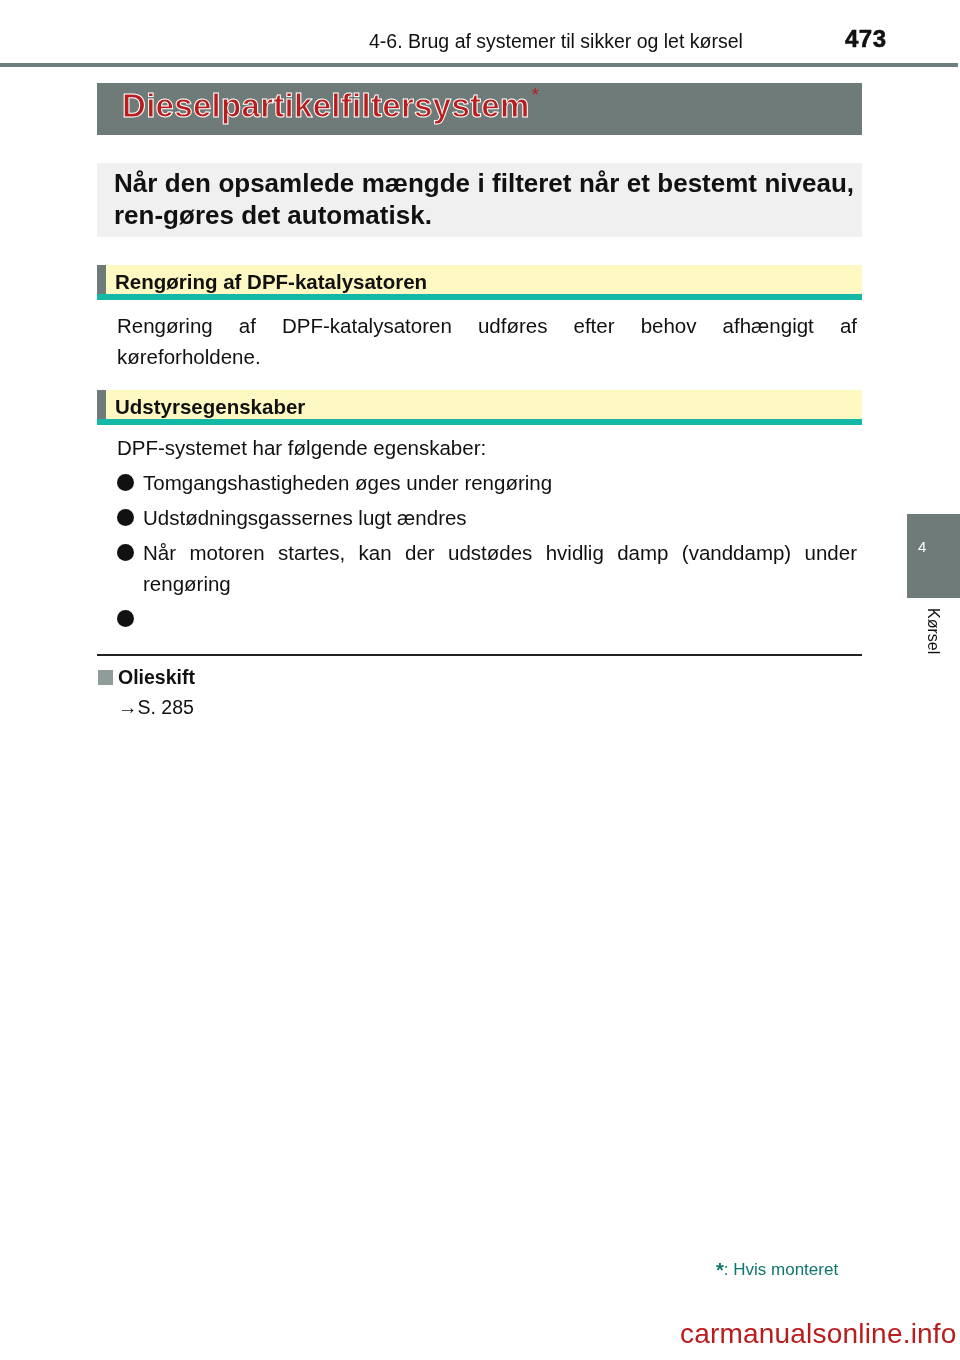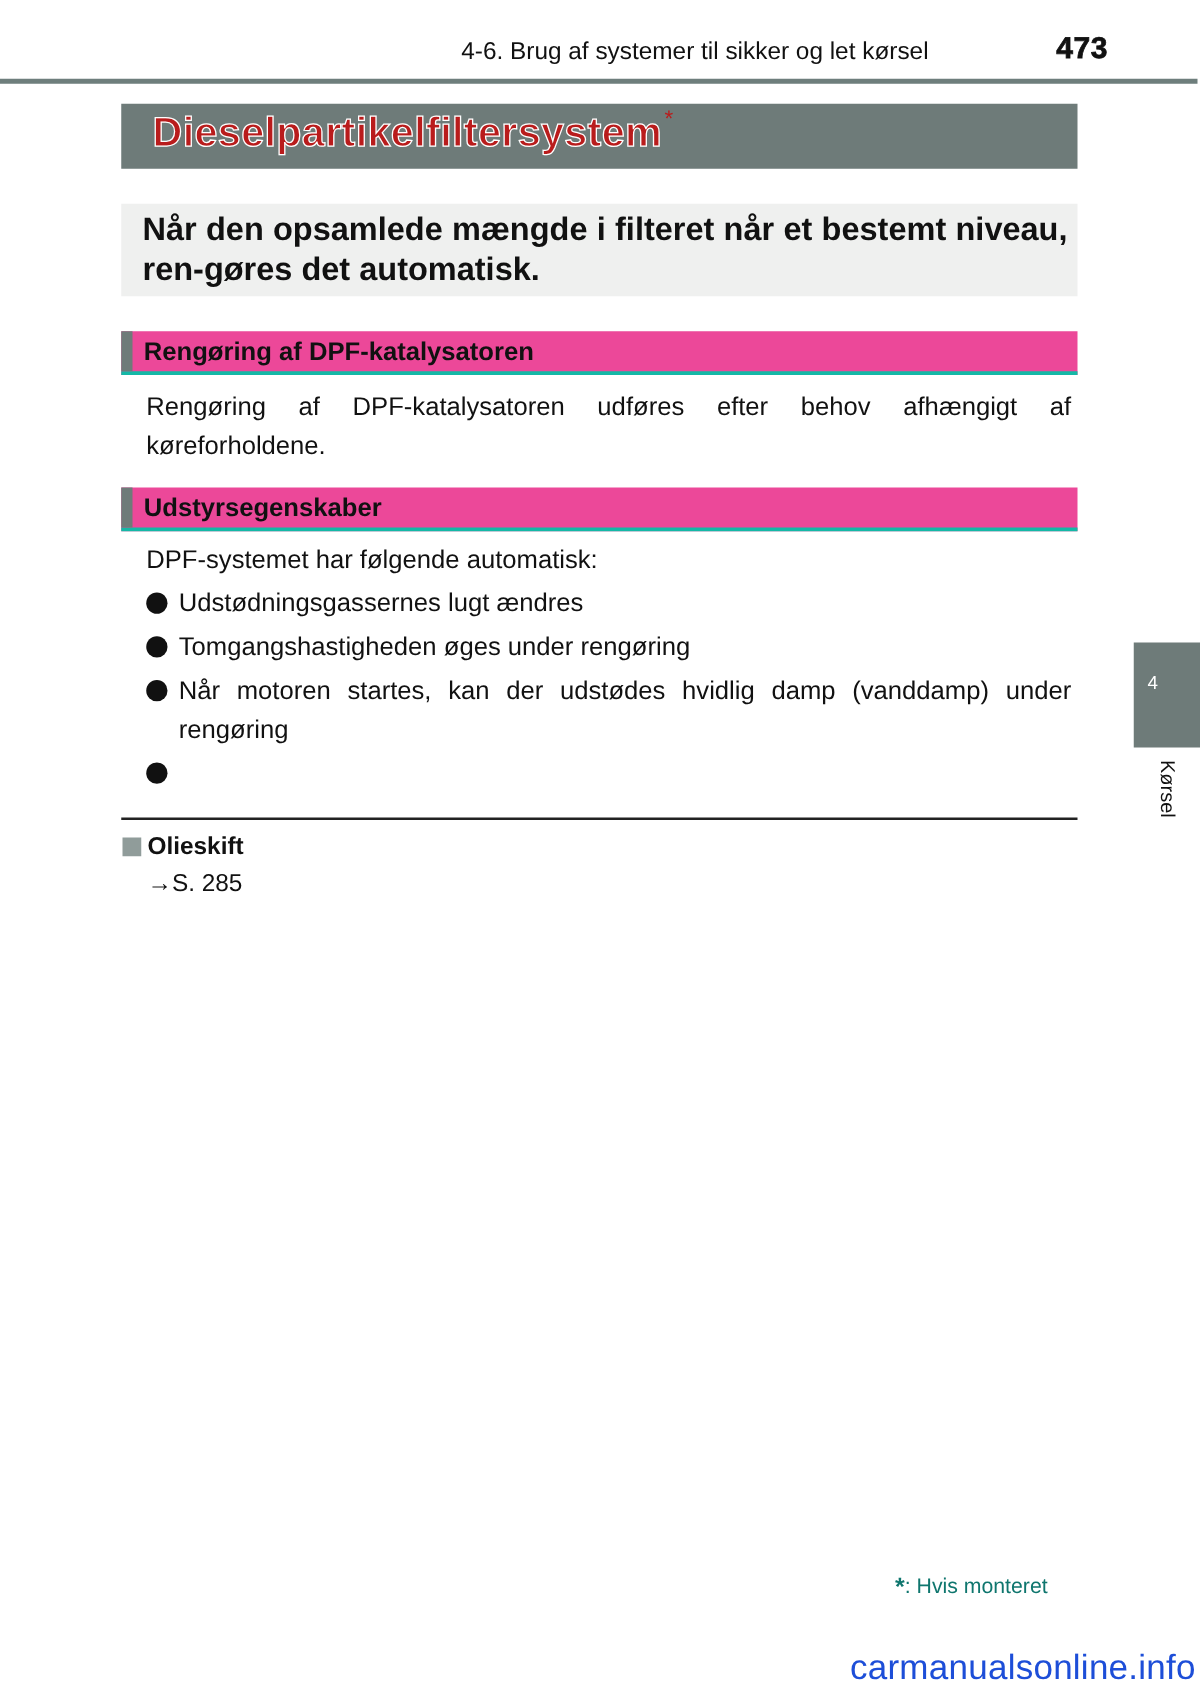--- a/index.html
+++ b/index.html
@@ -13,21 +13,21 @@
     .page-num { left: 845px; top: 25px; font-size: 24px; font-weight: bold; color: #111; -webkit-text-stroke: 0.6px #111; letter-spacing: 0.5px; }
     .header-rule { left: 0; top: 63px; width: 958px; height: 4px; background: #6e7e7c; }
 
     .title-bar { left: 97px; top: 83px; width: 765px; height: 52px; background: #6e7b79; }
     .title-text { left: 122px; top: 87px; font-size: 33px; font-weight: bold; color: #b91c1c; -webkit-text-stroke: 1px #fff; letter-spacing: 0.3px; white-space: nowrap; }
     .title-star { font-size: 18px; font-weight: normal; -webkit-text-stroke: 0; vertical-align: top; position: relative; top: -2px; margin-left: 2px; }
 
     .intro-box { left: 97px; top: 163px; width: 765px; height: 74px; background: #eff0ef; }
     .intro-text { left: 114px; top: 167px; width: 740px; font-size: 26px; font-weight: bold; line-height: 32px; text-align: justify; }
 
-    .sub-head { left: 97px; width: 765px; height: 35px; background: #ec4899; border-bottom: 3px solid #14b8a6; box-sizing: border-box; }
+    .sub-head { left: 97px; width: 765px; height: 35px; background: #fef9c3; border-bottom: 6px solid #14b8a6; box-sizing: border-box; }
     .sub-head .bar { position: absolute; left: 0; top: 0; width: 9px; height: 100%; background: #6e7b79; }
     .sub-head .label { position: absolute; left: 18px; top: 5px; font-size: 20.5px; font-weight: bold; white-space: nowrap; }
 
     .body-text { font-size: 20.5px; line-height: 31px; color: #111; }
     .para1 { left: 117px; top: 310px; width: 740px; text-align: justify; text-align-last: left; }
     .dpf-intro { left: 117px; top: 432px; }
 
     .bullets { left: 117px; top: 467px; width: 740px; margin: 0; padding: 0; list-style: none; }
     .bullets li { position: relative; padding-left: 26px; font-size: 20.5px; line-height: 31px; margin-bottom: 4px; text-align: justify; text-align-last: left; }
     .bullets li .dot { position: absolute; left: 0; top: 7px; width: 17px; height: 17px; border-radius: 50%; background: #111; }
@@ -36,21 +36,21 @@
     .olie-sq { left: 98px; top: 670px; width: 15px; height: 15px; background: #909c9a; }
     .olie-title { left: 118px; top: 666px; font-size: 19.5px; font-weight: bold; }
     .olie-ref { left: 118px; top: 696px; font-size: 19.5px; }
 
     .side-tab { left: 907px; top: 514px; width: 53px; height: 84px; background: #6e7b79; }
     .side-tab-num { left: 918px; top: 538px; font-size: 15px; color: #fff; }
     .side-label { left: 924px; top: 608px; font-size: 16px; writing-mode: vertical-rl; color: #111; }
 
     .footnote { left: 716px; top: 1257px; font-size: 17px; color: #0f766e; white-space: nowrap; }
     .footnote .fstar { font-weight: bold; font-size: 20px; position: relative; top: 2px; }
-    .watermark { left: 680px; top: 1318px; font-size: 28px; color: #1d4ed8; white-space: nowrap; letter-spacing: 0.2px; }
+    .watermark { left: 680px; top: 1318px; font-size: 28px; color: #b91c1c; white-space: nowrap; letter-spacing: 0.2px; }
   </style>
 </head>
 <body>
 
 <div class="abs header-title">4-6. Brug af systemer til sikker og let kørsel</div>
 <div class="abs page-num">473</div>
 <div class="abs header-rule"></div>
 
 <div class="abs title-bar"></div>
 <div class="abs title-text">
@@ -63,25 +63,25 @@
 <div class="abs sub-head" style="top:265px;">
   <div class="bar"></div>
   <div class="label">Rengøring af DPF-katalysatoren</div>
 </div>
 <div class="abs body-text para1">Rengøring af DPF-katalysatoren udføres efter behov afhængigt af køreforholdene.</div>
 
 <div class="abs sub-head" style="top:390px;">
   <div class="bar"></div>
   <div class="label">Udstyrsegenskaber</div>
 </div>
-<div class="abs body-text dpf-intro">DPF-systemet har følgende automatisk:</div>
+<div class="abs body-text dpf-intro">DPF-systemet har følgende egenskaber:</div>
 
 <ul class="abs bullets">
+  <li><span class="dot"></span><span>Tomgangshastigheden øges under rengøring</span></li>
   <li><span class="dot"></span><span>Udstødningsgassernes lugt ændres</span></li>
-  <li><span class="dot"></span><span>Tomgangshastigheden øges under rengøring</span></li>
   <li><span class="dot"></span><span>Når motoren startes, kan der udstødes hvidlig damp (vanddamp) under rengøring</span></li>
   <li><span class="dot"></span></li>
 </ul>
 
 <div class="abs section-rule"></div>
 <div class="abs olie-sq"></div>
 <div class="abs olie-title">Olieskift</div>
 <div class="abs olie-ref">→S. 285</div>
 
 <div class="abs side-tab"></div>

